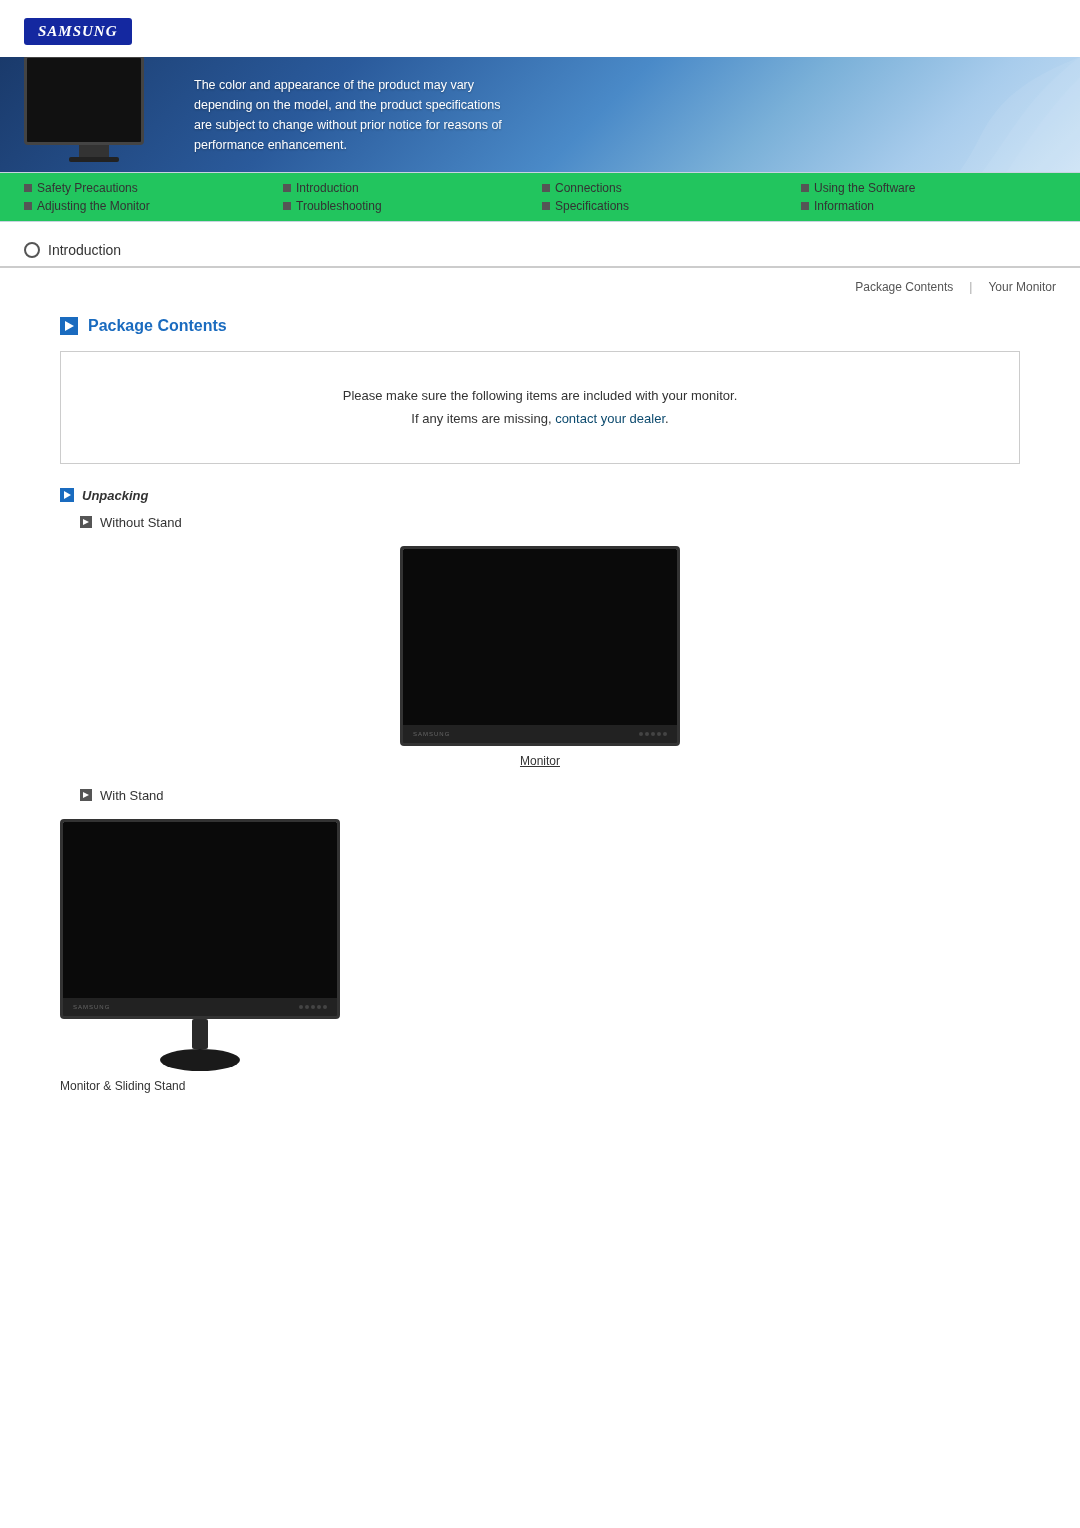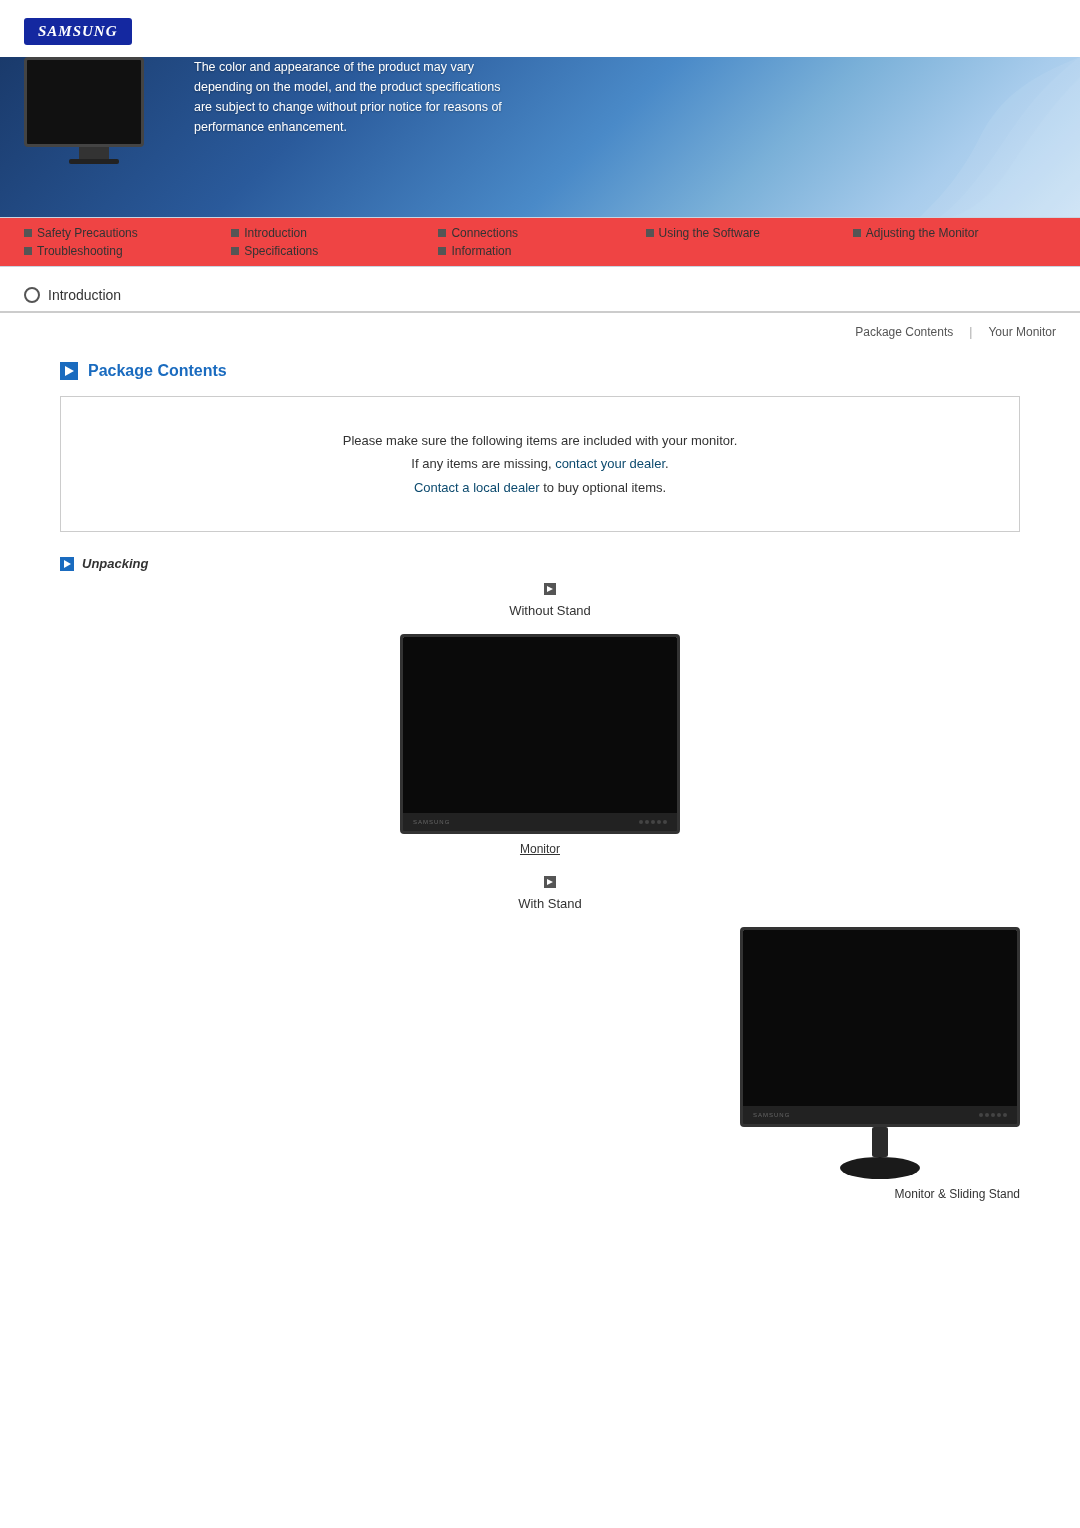--- a/index.html
+++ b/index.html
@@ -25,26 +25,26 @@
       font-style: italic;
       letter-spacing: 1px;
       padding: 5px 14px;
       border-radius: 3px;
       font-family: 'Times New Roman', serif;
     }
 
     
     .banner {
       margin-top: 12px;
-      height: 160px;
+      height: 115px;
       background: linear-gradient(135deg, #1a3a6b 0%, #2a5a9b 30%, #4a8ac8 55%, #7ab0d8 70%, #a8ccec 85%, #c8e0f4 100%);
       position: relative;
       overflow: hidden;
       display: flex;
-      align-items: flex-start;
+      align-items: center;
       padding: 0 24px;
     }
     .banner-monitor {
       width: 140px;
       height: 120px;
       position: relative;
       flex-shrink: 0;
     }
     .monitor-shape {
       width: 120px;
@@ -71,26 +71,26 @@
       color: #fff;
       font-size: 12.5px;
       line-height: 1.6;
       max-width: 320px;
       margin-left: 30px;
       text-shadow: 0 1px 2px rgba(0,0,0,0.3);
     }
 
     
     .nav-bar {
-      background: #ef4444;
+      background: #22c55e;
       border-top: 1px solid #c8d4e0;
       border-bottom: 1px solid #c8d4e0;
       padding: 8px 24px;
       display: grid;
-      grid-template-columns: repeat(5, 1fr);
+      grid-template-columns: repeat(4, 1fr);
       gap: 4px;
     }
     .nav-item {
       font-size: 12px;
       color: #333;
       display: flex;
       align-items: center;
       gap: 5px;
       cursor: pointer;
     }
@@ -221,21 +221,20 @@
       border-bottom: 4px solid transparent;
       border-left: 7px solid white;
     }
     .sub-sub-title {
       display: flex;
       align-items: center;
       gap: 8px;
       margin-bottom: 14px;
       font-size: 13px;
       padding-left: 20px;
-      flex-direction: column;
     }
     .sub-sub-icon {
       width: 12px;
       height: 12px;
       background: #555;
       display: flex;
       align-items: center;
       justify-content: center;
       flex-shrink: 0;
     }
@@ -300,21 +299,21 @@
       font-size: 12px;
       color: #333;
       margin-top: 8px;
       text-align: center;
     }
 
     
     .monitor-stand-img {
       display: flex;
       flex-direction: column;
-      align-items: flex-end;
+      align-items: flex-start;
       margin: 16px 0 8px 0;
     }
     .monitor-with-stand {
       position: relative;
       display: flex;
       flex-direction: column;
       align-items: center;
     }
     .stand-neck {
       width: 16px;
@@ -419,23 +418,20 @@
     <div class="section-icon">
       <div class="section-icon-inner"></div>
     </div>
     <span class="section-title-text">Package Contents</span>
   </div>
 
   <div class="info-box">
     <div>Please make sure the following items are included with your monitor.</div>
     <div>
       <span>If any items are missing, </span><a href="#">contact your dealer</a><span>.</span>
-    </div>
-    <div>
-      <a href="#">Contact a local dealer</a><span> to buy optional items.</span>
     </div>
   </div>
 
   <div class="sub-section">
     <div class="sub-section-title">
       <div class="sub-icon">
         <div class="sub-icon-inner"></div>
       </div>
       <span>Unpacking</span>
     </div>

